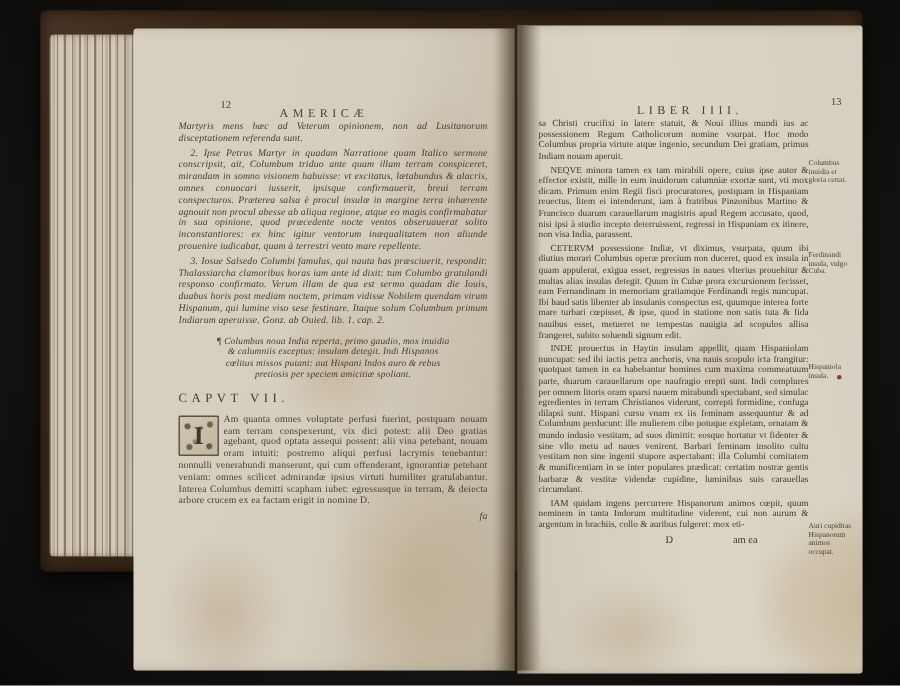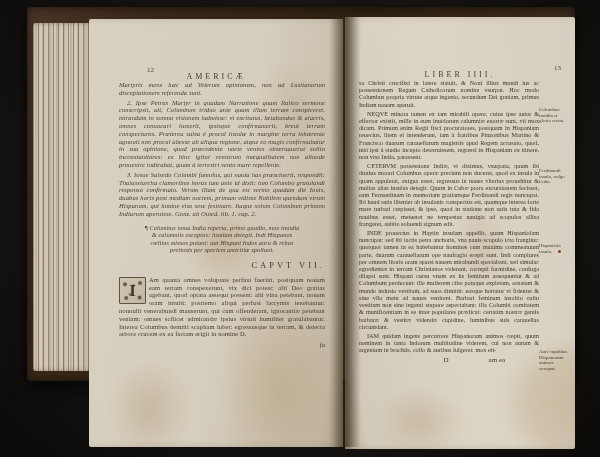--- a/index.html
+++ b/index.html
@@ -58,21 +58,21 @@
   .textblock{position:relative;text-align:justify;}
   .page-left .textblock{margin:4px 18px 0 30px;font-style:italic;font-size:6.5px;line-height:7.8px;letter-spacing:.1px;}
   .page-right .textblock{margin:4px 36px 0 14px;font-size:6.2px;line-height:7.2px;}
   .textblock p{margin:0 0 2px 0;text-indent:8px;}
   .textblock p.noindent{text-indent:0;}
   .summary{
     margin:6px auto 0 auto;width:160px;text-align:center;
     font-size:6.3px;line-height:7.6px;font-style:italic;
   }
   .chapter-heading{
-    margin:8px 0 6px 0;text-align:right;font-style:normal;
+    margin:8px 0 6px 0;text-align:left;font-style:normal;
     font-size:8.5px;letter-spacing:3px;color:#463d2e;
   }
   .dropcap-para{font-style:normal;font-size:6.5px;line-height:7.8px;}
   .initial{
     float:left;width:25px;height:25px;margin:1px 3px 1px 0;
     border:1px solid #5c5340;border-radius:1px;
     background:
       radial-gradient(circle at 20% 25%, rgba(86,76,56,.85) 1.5px, rgba(0,0,0,0) 2.5px),
       radial-gradient(circle at 80% 20%, rgba(86,76,56,.8) 1.5px, rgba(0,0,0,0) 2.5px),
       radial-gradient(circle at 25% 80%, rgba(86,76,56,.8) 1.5px, rgba(0,0,0,0) 2.5px),

